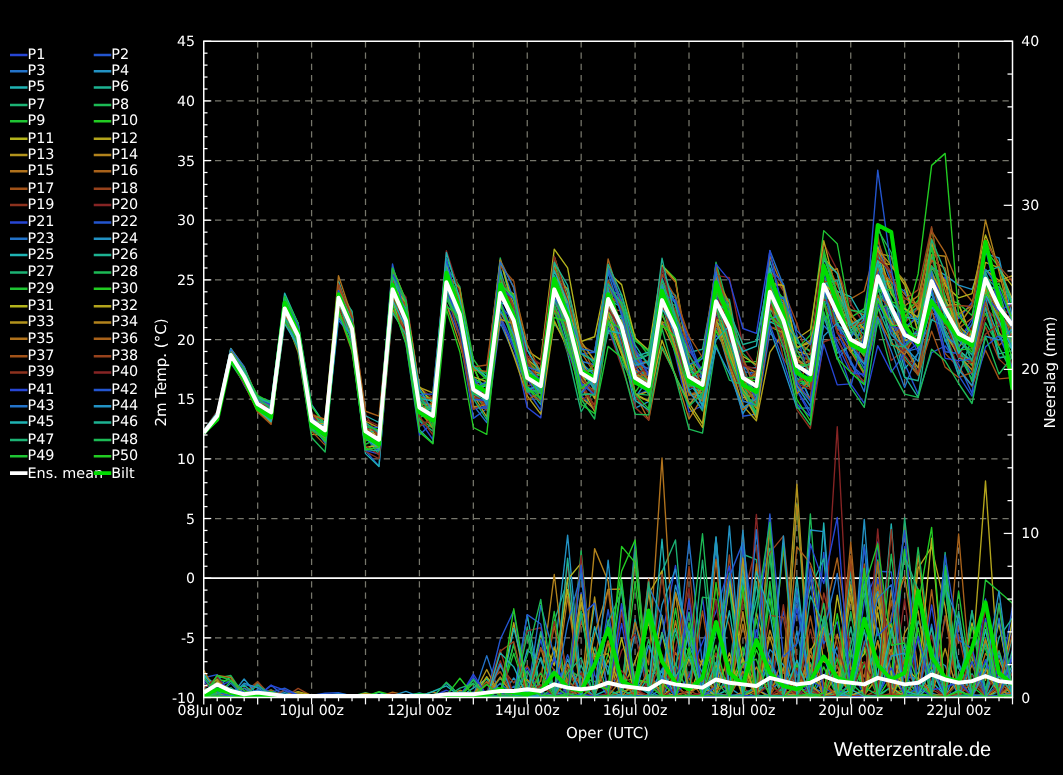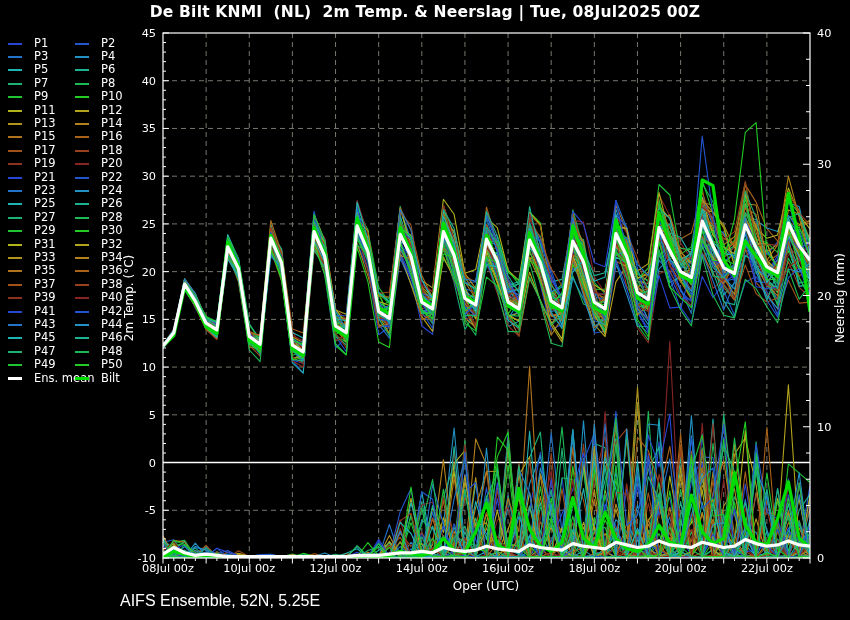--- a/index.html
+++ b/index.html
@@ -14,21 +14,21 @@
   .yaxis-label.right{left:840px;top:298px;}
   .xaxis-label{position:absolute;left:486px;top:579px;transform:translateX(-50%);font-size:12px;}
   .footer-model{position:absolute;left:120px;top:592px;font-size:16px;
                 font-family:"Liberation Sans",sans-serif;}
   .footer-site{position:absolute;right:57px;top:592px;font-size:16px;
                font-family:"Liberation Sans",sans-serif;}
   #legend{position:absolute;left:0;top:0;width:160px;height:400px;}
   .leg-item{position:absolute;height:13px;font-size:11.5px;line-height:13px;white-space:nowrap;}
   .leg-swatch{position:absolute;left:0;top:6px;width:14px;height:2px;}
   .leg-swatch.thick{top:5px;height:3px;}
-  .leg-text{position:absolute;left:26px;top:0;}
+  .leg-text{position:absolute;left:14px;top:0;}
 </style>
 </head>
 <body>
 
 <div id="screen">
   <svg id="plot-svg" width="850" height="620">
       <defs>
         <clipPath id="plotclip">
           <rect x="163" y="33" width="647" height="525"></rect>
         </clipPath>
@@ -323,21 +323,20 @@
       <text x="817" y="562" fill="#ffffff" text-anchor="start" font-size="11.3" font-family="&quot;DejaVu Sans&quot;,&quot;Liberation Sans&quot;,sans-serif">0</text>
       <text x="168" y="572" fill="#ffffff" text-anchor="middle" font-size="11.3" font-family="&quot;DejaVu Sans&quot;,&quot;Liberation Sans&quot;,sans-serif">08Jul 00z</text>
       <text x="249.26666666666665" y="572" fill="#ffffff" text-anchor="middle" font-size="11.3" font-family="&quot;DejaVu Sans&quot;,&quot;Liberation Sans&quot;,sans-serif">10Jul 00z</text>
       <text x="335.5333333333333" y="572" fill="#ffffff" text-anchor="middle" font-size="11.3" font-family="&quot;DejaVu Sans&quot;,&quot;Liberation Sans&quot;,sans-serif">12Jul 00z</text>
       <text x="421.8" y="572" fill="#ffffff" text-anchor="middle" font-size="11.3" font-family="&quot;DejaVu Sans&quot;,&quot;Liberation Sans&quot;,sans-serif">14Jul 00z</text>
       <text x="508.06666666666666" y="572" fill="#ffffff" text-anchor="middle" font-size="11.3" font-family="&quot;DejaVu Sans&quot;,&quot;Liberation Sans&quot;,sans-serif">16Jul 00z</text>
       <text x="594.3333333333333" y="572" fill="#ffffff" text-anchor="middle" font-size="11.3" font-family="&quot;DejaVu Sans&quot;,&quot;Liberation Sans&quot;,sans-serif">18Jul 00z</text>
       <text x="680.6" y="572" fill="#ffffff" text-anchor="middle" font-size="11.3" font-family="&quot;DejaVu Sans&quot;,&quot;Liberation Sans&quot;,sans-serif">20Jul 00z</text>
       <text x="766.8666666666667" y="572" fill="#ffffff" text-anchor="middle" font-size="11.3" font-family="&quot;DejaVu Sans&quot;,&quot;Liberation Sans&quot;,sans-serif">22Jul 00z</text>
     </svg>
-  <div class="title">De Bilt KNMI  (NL)  2m Temp. &amp; Neerslag | Tue, 08Jul2025 00Z</div>
   <div id="legend">
       <div class="leg-item" style="left: 8px; top: 36.5px;">
         <span class="leg-swatch" style="background: rgb(39, 70, 212);"></span>
         <span class="leg-text">P1</span>
       </div>
       <div class="leg-item" style="left: 75px; top: 36.5px;">
         <span class="leg-swatch" style="background: rgb(35, 85, 207);"></span>
         <span class="leg-text">P2</span>
       </div>
       <div class="leg-item" style="left: 8px; top: 49.9px;">
@@ -537,14 +536,14 @@
         <span class="leg-text">Ens. mean</span>
       </div>
       <div class="leg-item" style="left: 75px; top: 371.5px;">
         <span class="leg-swatch thick" style="background: rgb(0, 221, 0);"></span>
         <span class="leg-text">Bilt</span>
       </div>
     </div>
   <div class="yaxis-label left">2m Temp. (°C)</div>
   <div class="yaxis-label right">Neerslag (mm)</div>
   <div class="xaxis-label">Oper (UTC)</div>
-  <div class="footer-model">AIFS Ensemble, 52N, 5.25E</div>
+  <div class="footer-site">Wetterzentrale.de</div>
 </div>
 
 </body></html>

